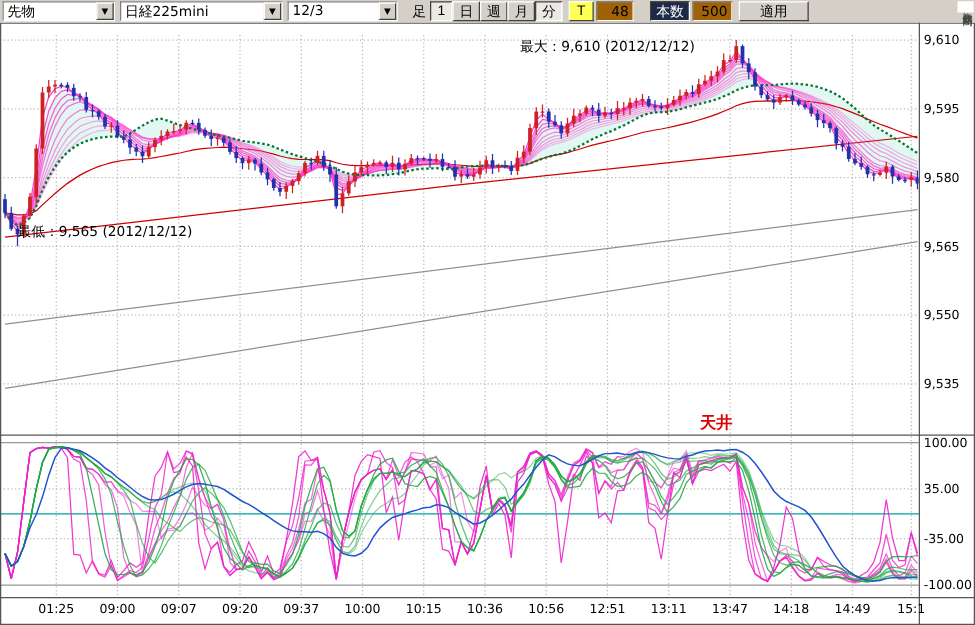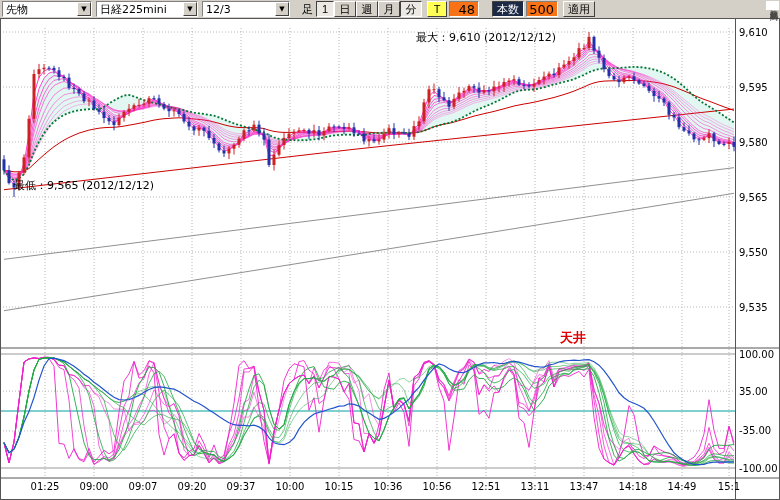--- a/index.html
+++ b/index.html
@@ -1,40 +1,40 @@
 <!DOCTYPE html>
 <html><head>
 <meta charset="utf-8">
 <style>
   *{box-sizing:border-box;margin:0;padding:0}
   html,body{width:780px;height:500px;overflow:hidden}
   body{background:#d4d0c8;font-family:"DejaVu Sans","Liberation Sans",sans-serif;position:relative}
   .toolbar{height:18px;display:flex;align-items:center;padding:1px 2px;background:#d4d0c8;font-size:11px;white-space:nowrap}
-  .combo{background:#fff;border:1px solid;border-color:#808080 #fff #fff #808080;height:16px;display:flex;align-items:center;font-size:11px;padding-left:3px;margin-right:4px}
+  .combo{background:#fff;border:1px solid;border-color:#808080 #fff #fff #808080;height:16px;display:flex;align-items:flex-start;font-size:11px;padding-left:3px;margin-right:4px}
   .combo .arrow{margin-left:auto;width:14px;height:14px;background:#d4d0c8;border:1px solid;border-color:#fff #404040 #404040 #fff;display:flex;align-items:center;justify-content:center;font-size:7px;color:#000}
   .lbl{font-size:11px;margin:0 3px 0 8px;color:#000}
   .btn{height:16px;background:#d4d0c8;border:1px solid;border-color:#fff #404040 #404040 #fff;font-size:11px;display:flex;align-items:center;justify-content:center;padding:0 4px;color:#000}
   .btn.pressed{border-color:#404040 #fff #fff #404040;background:#ece9e4}
   .btn.yellow{background:#ffff55;margin-left:5px}
   .btn.dark{background:#1c2a45;color:#fff;border-color:#404040 #fff #fff #404040}
-  .input{height:16px;width:30px;background:#f97316;border:1px solid;border-color:#808080 #fff #fff #808080;font-size:13px;display:flex;align-items:center;justify-content:flex-end;padding:0 3px;margin-left:2px}
-  .btn.apply{margin-left:5px;padding:0 4px}
+  .input{height:16px;width:30px;background:#a16207;border:1px solid;border-color:#808080 #fff #fff #808080;font-size:11px;display:flex;align-items:center;justify-content:flex-end;padding:0 3px;margin-left:2px}
+  .btn.apply{margin-left:5px;padding:0 16px}
   .chart-wrap{position:absolute;top:18px;left:0;width:780px;height:482px;background:#fff}
   svg{display:block;font-family:"DejaVu Sans","Liberation Sans",sans-serif}
   .side-label{position:absolute;top:1px;right:1px;writing-mode:vertical-rl;font-size:8px;color:#444;background:#fff;padding:2px 1px;letter-spacing:1px;z-index:5}
 </style>
 </head>
 <body>
 
 <div class="toolbar">
   <div class="combo" style="width:90px">
     <span>先物</span>
     <span class="arrow">▼</span>
   </div>
-  <div class="combo" style="width:102px">
+  <div class="combo" style="width:130px">
     <span>日経225mini</span>
     <span class="arrow">▼</span>
   </div>
   <div class="combo" style="width:88px">
     <span>12/3</span>
     <span class="arrow">▼</span>
   </div>
   <span class="lbl">足</span>
   <button class="btn pressed" style="width:18px">1</button>
   <button class="btn" style="width:22px">日</button>

